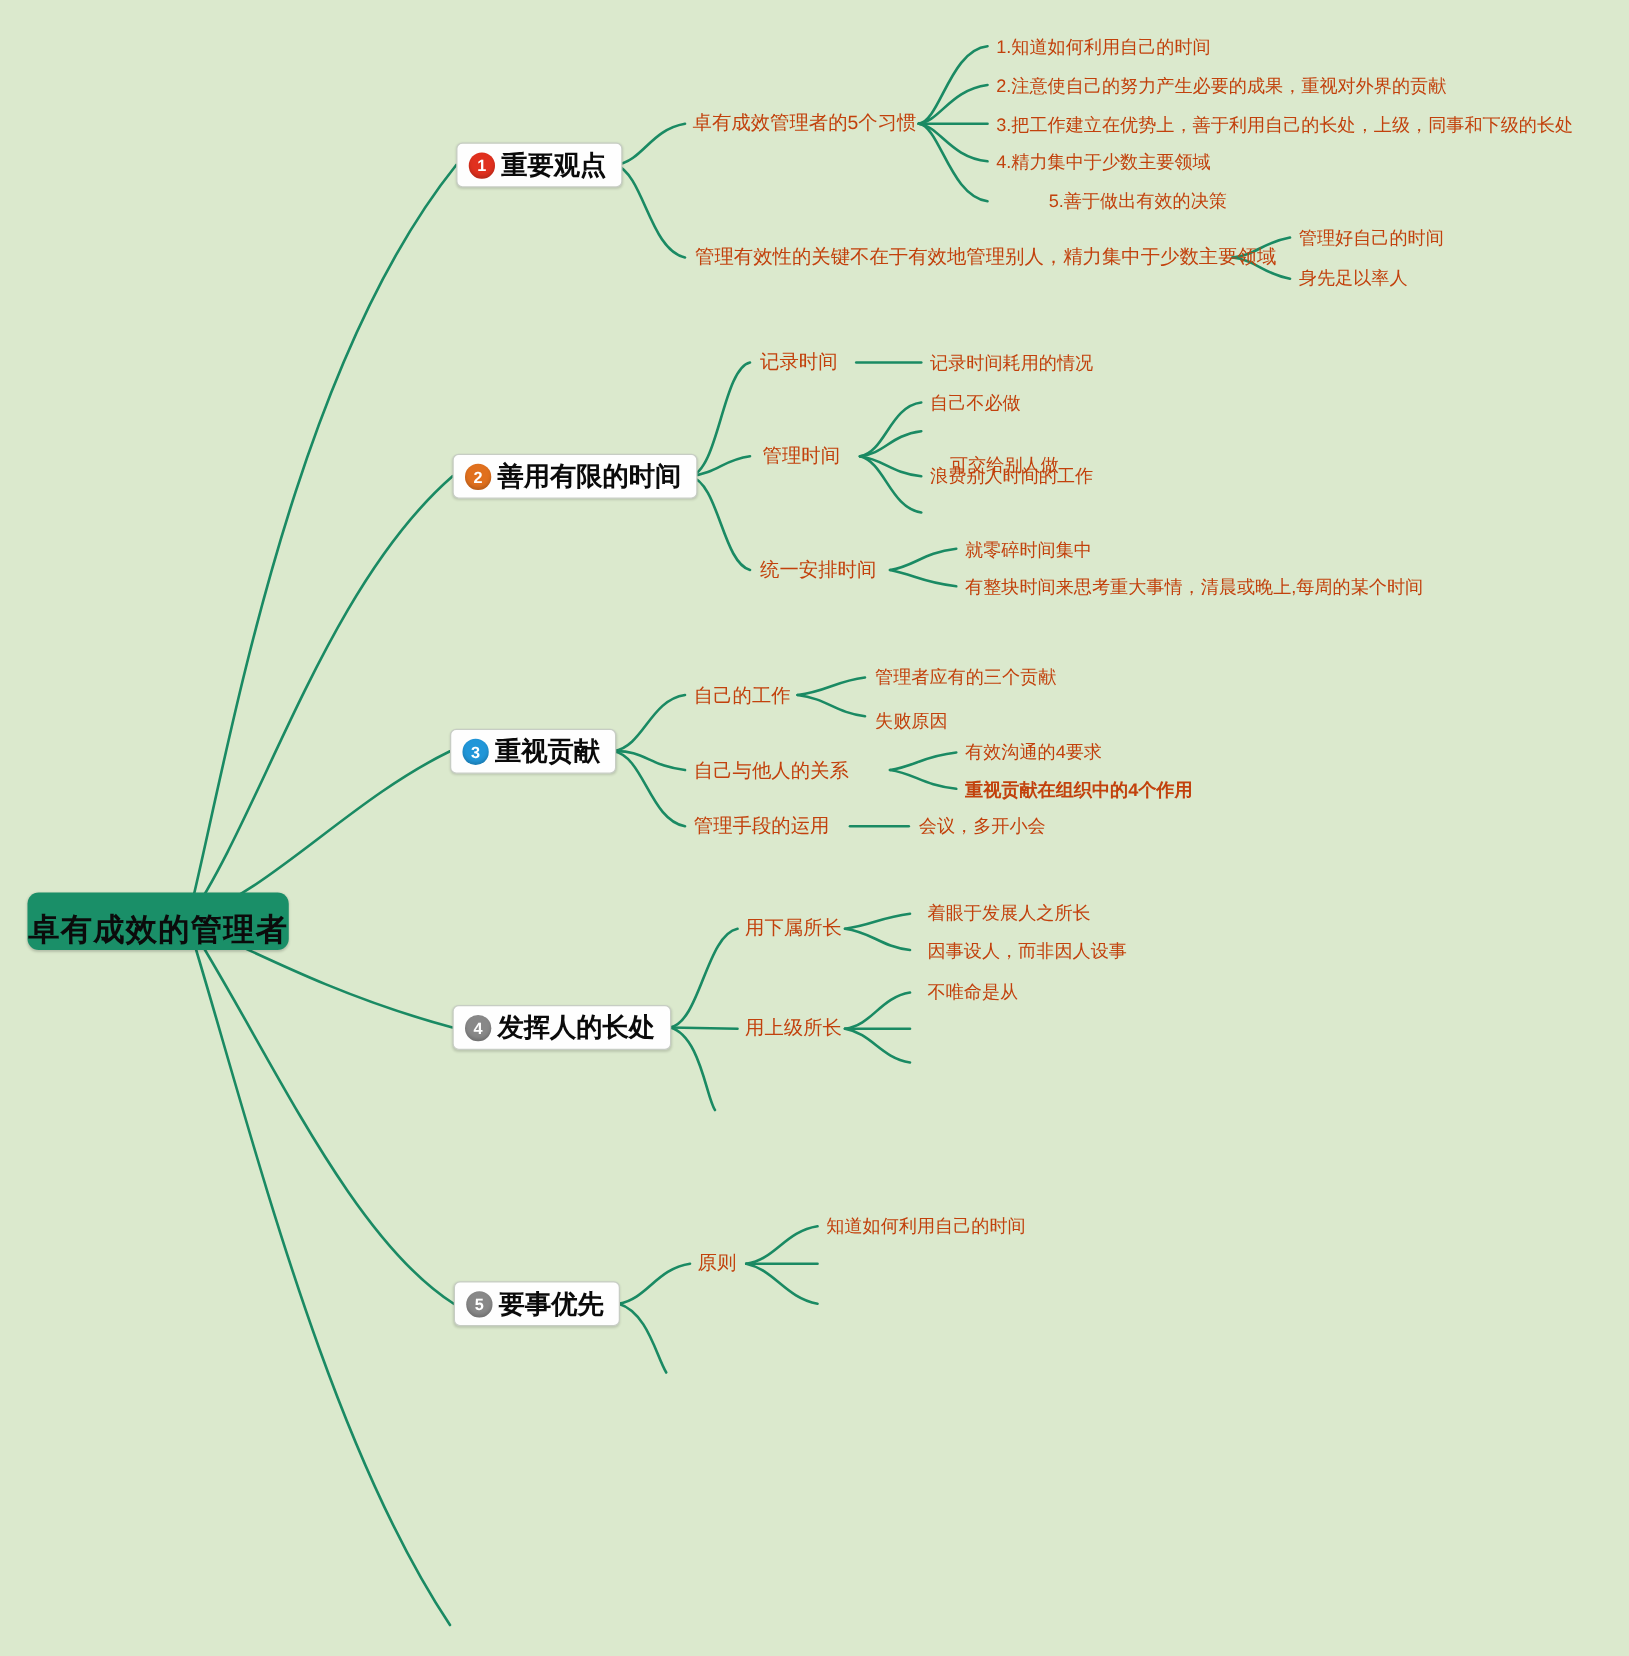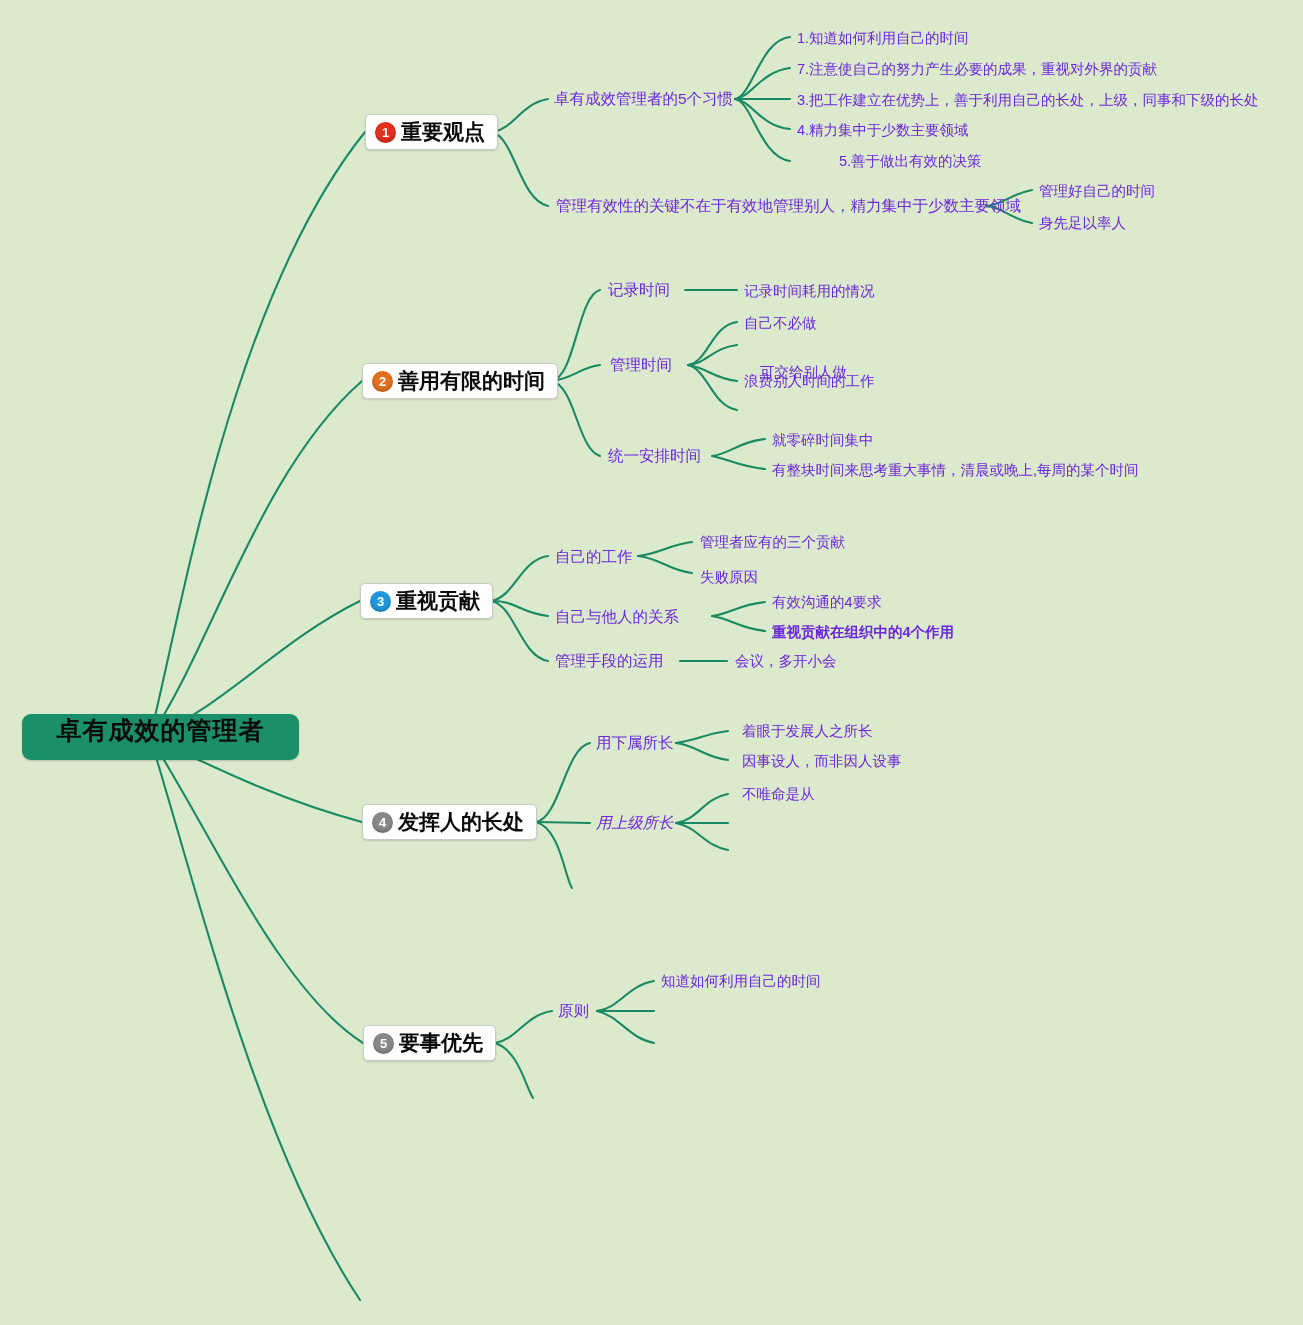--- a/index.html
+++ b/index.html
@@ -10,24 +10,24 @@
     position:relative;overflow:hidden;
   }
   #canvas{position:absolute;inset:0;width:1303px;height:1325px;}
   svg.links{position:absolute;left:0;top:0;width:1303px;height:1325px;pointer-events:none;}
   svg.links path{fill:none;stroke:#1a8a63;stroke-width:2.1;stroke-linecap:round;}
 
   
   .root-node{
     position:absolute;
     left:22px;top:714px;
-    width:277px;height:46px;
+    width:209px;height:46px;
     background:#1a8f68;
     border-radius:9px;
-    display:flex;align-items:flex-start;justify-content:center;
+    display:flex;align-items:flex-end;justify-content:center;
     box-shadow:0 1px 2px rgba(0,0,0,.18);
   }
   .root-node .t{
     color:#0b0b0b;font-weight:bold;font-size:25px;letter-spacing:1px;
     white-space:nowrap;
   }
 
   
   .l1{
     position:absolute;
@@ -48,21 +48,21 @@
     box-shadow:inset 0 -2px 3px rgba(0,0,0,.18);
   }
   .l1 .lbl{
     font-size:21px;font-weight:bold;color:#0a0a0a;white-space:nowrap;
   }
 
   
   .node{
     position:absolute;
     white-space:nowrap;
-    color:#6d28d9;
+    color:#c2410c;
     transform:translateY(-50%);
     text-align:center;
   }
   .l2{font-size:15.5px;}
   .l3{font-size:14.5px;}
 </style>
 </head>
 <body>
 
 <div id="canvas">
@@ -157,21 +157,21 @@
     <span class="lbl">发挥人的长处</span>
   </div>
 
   <div class="l1" style="left:363px;top:1025px;">
     <span class="badge" style="background:#888888;">5</span>
     <span class="lbl">要事优先</span>
   </div>
 
   <div class="node l2" style="left:554px;top:99px;">卓有成效管理者的5个习惯</div>
   <div class="node l3" style="left:797px;top:38px;">1.知道如何利用自己的时间</div>
-  <div class="node l3" style="left:797px;top:69px;">7.注意使自己的努力产生必要的成果，重视对外界的贡献</div>
+  <div class="node l3" style="left:797px;top:69px;">2.注意使自己的努力产生必要的成果，重视对外界的贡献</div>
   <div class="node l3" style="left:797px;top:100px;">3.把工作建立在优势上，善于利用自己的长处，上级，同事和下级的长处</div>
   <div class="node l3" style="left:797px;top:130px;">4.精力集中于少数主要领域</div>
   <div class="node l3" style="left:839px;top:161px;">5.善于做出有效的决策</div>
 
   <div class="node l2" style="left:556px;top:206px;">管理有效性的关键不在于有效地管理别人，精力集中于少数主要领域</div>
   <div class="node l3" style="left:1039px;top:191px;">管理好自己的时间</div>
   <div class="node l3" style="left:1039px;top:223px;">身先足以率人</div>
 
   <div class="node l2" style="left:608px;top:290px;">记录时间</div>
   <div class="node l3" style="left:744px;top:291px;">记录时间耗用的情况</div>
@@ -193,19 +193,19 @@
   <div class="node l3" style="left:772px;top:602px;">有效沟通的4要求</div>
   <div class="node l3" style="left:772px;top:632px;font-weight:bold;">重视贡献在组织中的4个作用</div>
 
   <div class="node l2" style="left:555px;top:661px;">管理手段的运用</div>
   <div class="node l3" style="left:735px;top:661px;">会议，多开小会</div>
 
   <div class="node l2" style="left:596px;top:743px;">用下属所长</div>
   <div class="node l3" style="left:742px;top:731px;">着眼于发展人之所长</div>
   <div class="node l3" style="left:742px;top:761px;">因事设人，而非因人设事</div>
 
-  <div class="node l2" style="left:596px;top:823px;font-style:italic;">用上级所长</div>
+  <div class="node l2" style="left:596px;top:823px;">用上级所长</div>
   <div class="node l3" style="left:742px;top:794px;">不唯命是从</div>
 
   <div class="node l2" style="left:558px;top:1011px;">原则</div>
   <div class="node l3" style="left:661px;top:981px;">知道如何利用自己的时间</div>
 
 </div>
 
 </body></html>

